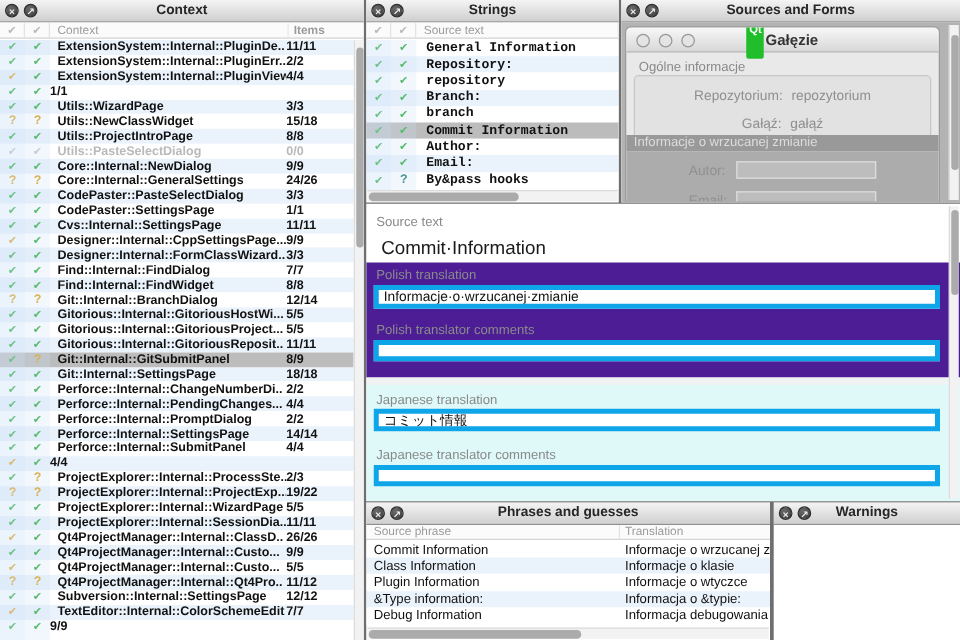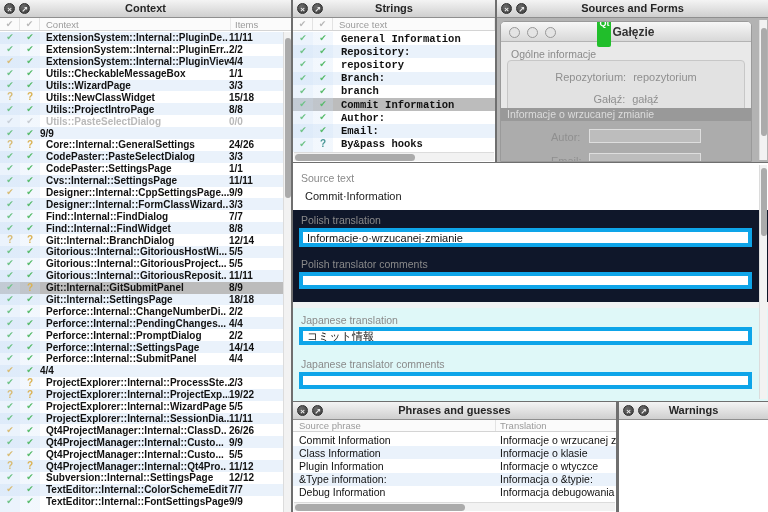--- a/index.html
+++ b/index.html
@@ -37,21 +37,21 @@
   .p-warnings { left:619px; top:402px; width:149px; height:110px; }
 
   
   .colhead {
     position:absolute; left:0; right:0; top:18px; height:13px;
     background:#fbfbfb; border-bottom:1px solid #d4d4d4;
     color:#9b9b9b; font-size:9.5px; line-height:13px; display:flex;
   }
   .colhead .hicon { width:20px; text-align:center; color:#b8b8b8; font-size:9px; border-right:1px solid #e3e3e3; }
   .colhead .htext { padding-left:6px; flex:1; border-right:1px solid #e9e9e9; overflow:hidden; white-space:nowrap; }
-  .colhead .hitems { width:60px; padding-left:4px; }
+  .colhead .hitems { width:60px; padding-left:4px;font-weight:bold; }
 
   
   .listbody { position:absolute; left:0; right:8px; top:32px; bottom:0; overflow:hidden; }
   .crow { display:flex; align-items:center; height:11.9px; font-size:10px; font-weight:bold; color:#111; background:#fff; }
   .crow.alt { background:#eaf2fb; }
   .crow.sel { background:#bcbcbc; }
   .crow.obs { color:#b9b9b9; }
   .cname { flex:1; padding-left:6px; white-space:nowrap; overflow:hidden; }
   .citems { width:54px; white-space:nowrap; }
 
@@ -95,23 +95,23 @@
   .gb1-row b { font-weight:normal; margin-right:7px; }
   .gb2-band { position:absolute; left:0; right:0; top:86px; height:13px; background:#999; color:#dcdcdc;
     font-size:10.5px; line-height:13px; padding-left:6px; }
   .gb2-body { position:absolute; left:0; right:0; top:99px; bottom:-20px; background:#acacac; }
   .pw-field-label { position:absolute; font-size:11px; color:#8f8f8f;margin-left:36px; }
   .pw-field { position:absolute; width:112px; height:14px; background:#bdbdbd; border:1px solid #dedede; }
 
   
   .p-editor { background:#fff; }
   .ed-label { position:absolute; font-size:10.5px; color:#8a8a8a; }
-  .ed-source-text { position:absolute; left:12px; top:27px; font-size:11px; color:#1a1a1a; }
+  .ed-source-text { position:absolute; left:12px; top:27px; font-size:15px; color:#1a1a1a; }
   .ed-section { position:absolute; left:0; right:0; }
-  .ed-sec-pl { top:47px; height:92px; background:#0f172a; }
+  .ed-sec-pl { top:47px; height:92px; background:#4c1d95; }
   .ed-sec-gap { position:absolute; left:0; right:0; top:139px; height:6px; background:#f0f3f3; }
   .ed-sec-ja { top:145px; height:93px; background:#dff8f8; }
   .ed-input { position:absolute; left:6px; right:16px; height:19px; background:#fff; border:4px solid #0ea5e9;
     font-family:"Liberation Sans","DejaVu Sans",sans-serif; font-size:11px; color:#111; padding:0 4px; }
   .ed-input.small { height:17px; }
 
   
   .phead { position:absolute; left:0; right:0; top:18px; height:12px; background:#fbfbfb; border-bottom:1px solid #d4d4d4;
     color:#9b9b9b; font-size:9.5px; line-height:12px; display:flex; }
   .phead .h1 { width:203px; padding-left:6px; border-right:1px solid #e3e3e3; }
@@ -154,21 +154,20 @@
       </div>
       <div class="crow alt">
         <span class="st-icon y">✔</span>
         <span class="st-icon g">✔</span>
         <div class="cname">ExtensionSystem::Internal::PluginView</div>
         <div class="citems">4/4</div>
       </div>
       <div class="crow">
         <span class="st-icon g">✔</span>
         <span class="st-icon g">✔</span>
-        <div class="cname">Utils::CheckableMessageBox</div>
         <div class="citems">1/1</div>
       </div>
       <div class="crow alt">
         <span class="st-icon g">✔</span>
         <span class="st-icon g">✔</span>
         <div class="cname">Utils::WizardPage</div>
         <div class="citems">3/3</div>
       </div>
       <div class="crow">
         <span class="st-icon q">?</span>
@@ -184,20 +183,21 @@
       </div>
       <div class="crow obs">
         <span class="st-icon x">✔</span>
         <span class="st-icon x">✔</span>
         <div class="cname">Utils::PasteSelectDialog</div>
         <div class="citems">0/0</div>
       </div>
       <div class="crow alt">
         <span class="st-icon g">✔</span>
         <span class="st-icon g">✔</span>
+        <div class="cname">Core::Internal::NewDialog</div>
         <div class="citems">9/9</div>
       </div>
       <div class="crow">
         <span class="st-icon q">?</span>
         <span class="st-icon q">?</span>
         <div class="cname">Core::Internal::GeneralSettings</div>
         <div class="citems">24/26</div>
       </div>
       <div class="crow alt">
         <span class="st-icon g">✔</span>
@@ -368,21 +368,20 @@
       </div>
       <div class="crow alt">
         <span class="st-icon y">✔</span>
         <span class="st-icon g">✔</span>
         <div class="cname">TextEditor::Internal::ColorSchemeEdit</div>
         <div class="citems">7/7</div>
       </div>
       <div class="crow">
         <span class="st-icon g">✔</span>
         <span class="st-icon g">✔</span>
-        <div class="cname">TextEditor::Internal::FontSettingsPage</div>
         <div class="citems">9/9</div>
       </div>
     </div>
   <div class="icon-stripes" style="left:0;width:40px;"></div>
   <div class="vscroll" style="top:32px;">
     <div class="thumb" style="top:6px;height:160px;"></div>
   </div>
 </div>
 
 <div class="panel p-strings">

